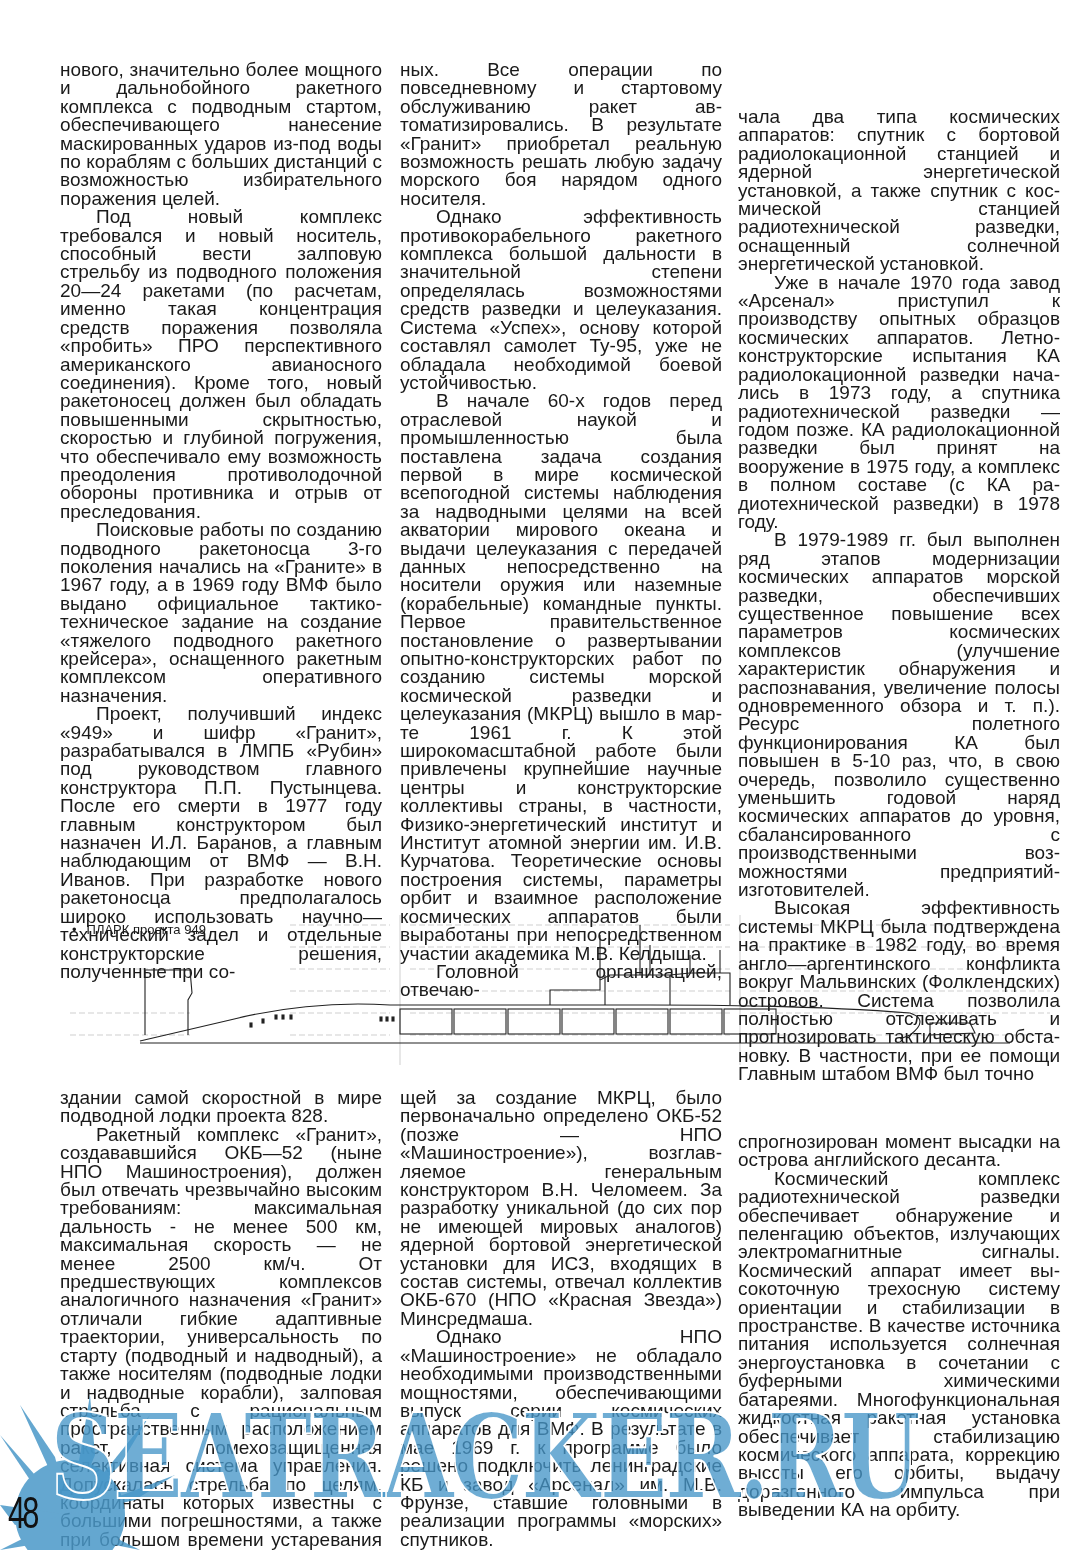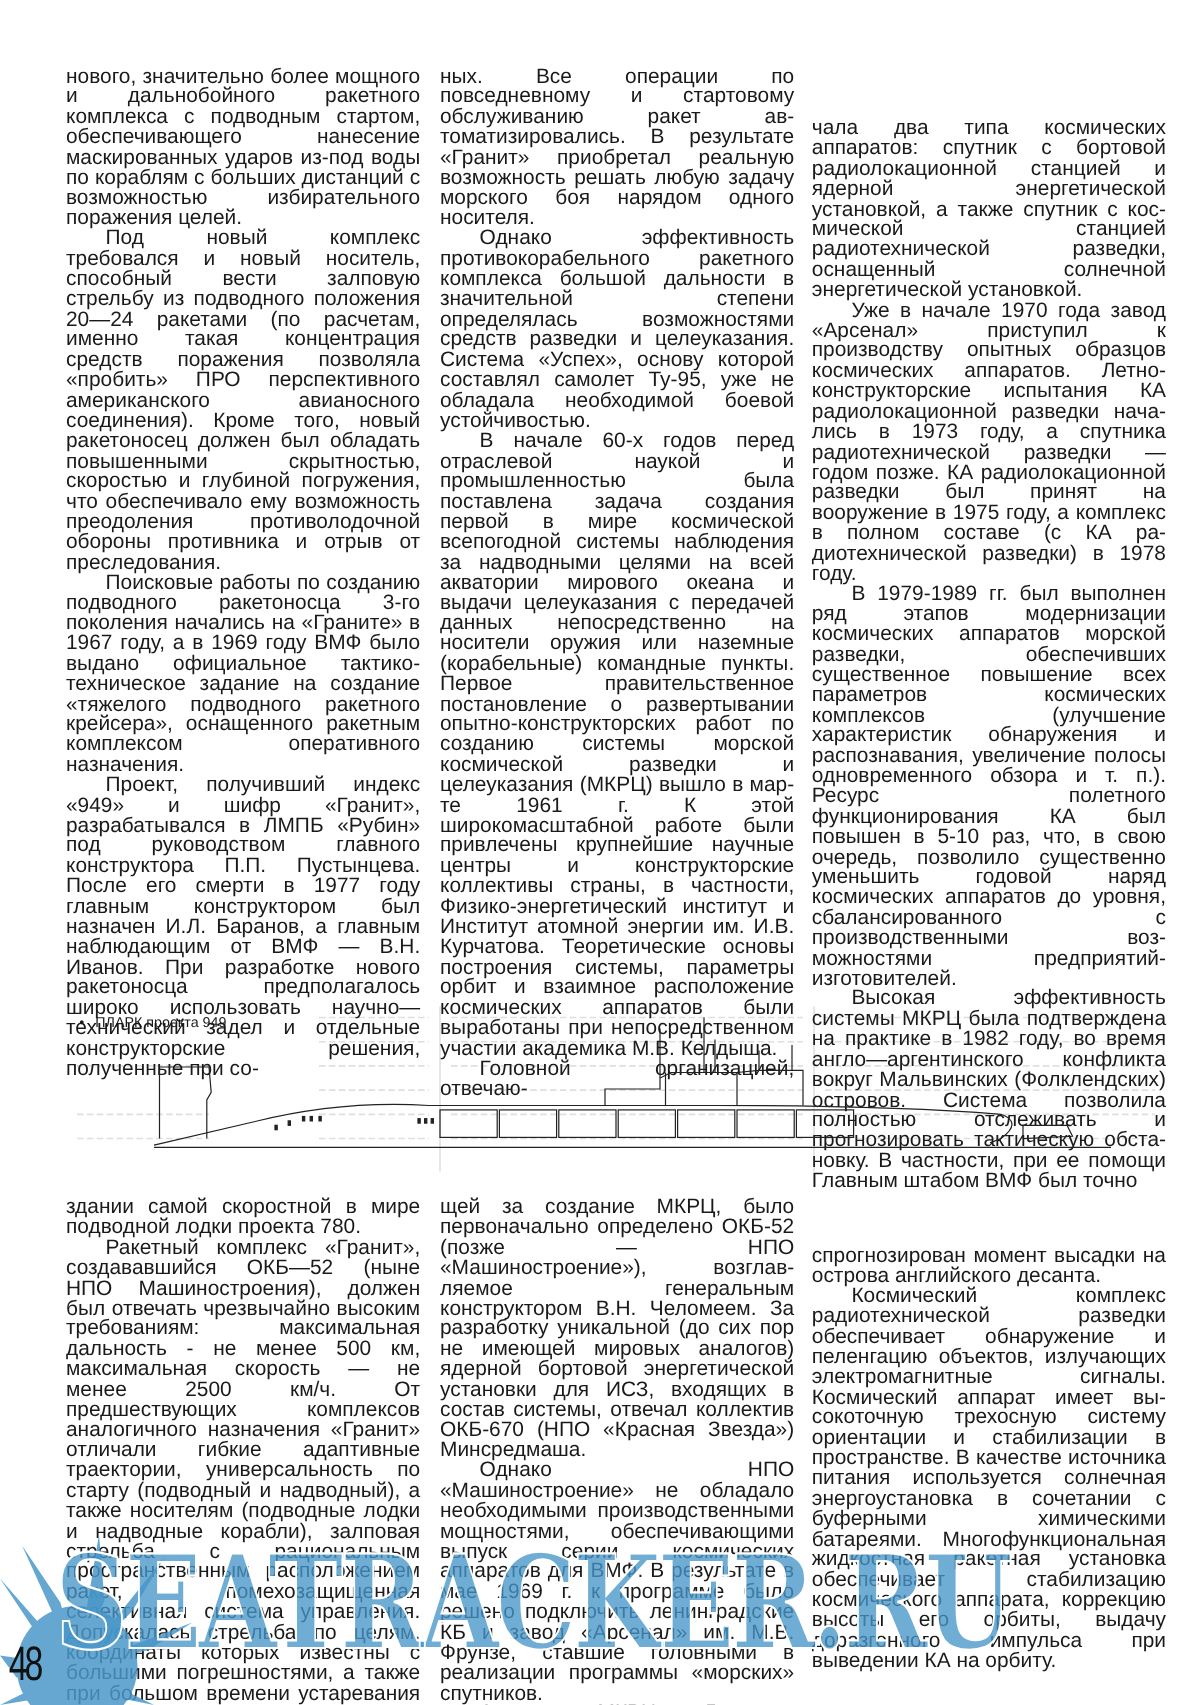--- a/index.html
+++ b/index.html
@@ -110,21 +110,21 @@
         <rect x="330" y="112" width="2" height="4"></rect>
       <rect x="336" y="112" width="2" height="4"></rect>
         <rect x="342" y="112" width="2" height="4"></rect>
     </g>
 
     <path d="M880 118 L920 118 L925 128 L880 130 Z"></path>
   </g>
 </svg>
 
 <div class="col bot1">
-  <p>здании самой скоростной в мире под­водной лодки проекта 780.</p>
+  <p>здании самой скоростной в мире под­водной лодки проекта 828.</p>
   <p class="indent">Ракетный комплекс «Гранит», со­здававшийся ОКБ—52 (ныне НПО Ма­шиностроения), должен был отвечать чрезвычайно высоким требованиям: максимальная дальность - не менее 500 км, максимальная скорость — не менее 2500 км/ч. От предшествующих комплексов аналогичного назначения «Гранит» отличали гибкие адаптивные траектории, универсальность по стар­ту (подводный и надводный), а также носителям (подводные лодки и над­водные корабли), залповая стрельба с рациональным пространственным расположением ракет, помехозащи­щенная селективная система управле­ния. Допускалась стрельба по целям, координаты которых известны с боль­шими погрешностями, а также при большом времени устаревания дан-</p>
 </div>
 <div class="col bot2">
   <p>щей за создание МКРЦ, было перво­начально определено ОКБ-52 (позже — НПО «Машиностроение»), возглав­ляемое генеральным конструктором В.Н. Челомеем. За разработку уни­кальной (до сих пор не имеющей ми­ровых аналогов) ядерной бортовой энергетической установки для ИСЗ, входящих в состав системы, отвечал коллектив ОКБ-670 (НПО «Красная Звезда») Минсредмаша.</p>
   <p class="indent">Однако НПО «Машиностроение» не обладало необходимыми произ­водственными мощностями, обеспе­чивающими выпуск серии космических аппаратов для ВМФ. В результате в мае 1969 г. к программе было решено подключить ленинградские КБ и завод «Арсенал» им. М.В. Фрунзе, ставшие головными в реализации программы «морских» спутников.</p>
   <p class="indent">Арсенал МКРЦ «Легенда» вклю-</p>
 </div>
 <div class="col bot3">
   <p>спрогнозирован момент высадки на острова английского десанта.</p>
   <p class="indent">Космический комплекс радиотех­нической разведки обеспечивает об­наружение и пеленгацию объектов, излучающих электромагнитные сигна­лы. Космический аппарат имеет вы­сокоточную трехосную систему ориен­тации и стабилизации в пространстве. В качестве источника питания исполь­зуется солнечная энергоустановка в сочетании с буферными химическими батареями. Многофункциональная жидкостная ракетная установка обес­печивает стабилизацию космическо­го аппарата, коррекцию высоты его орбиты, выдачу доразгонного импуль­са при выведении КА на орбиту.</p>

